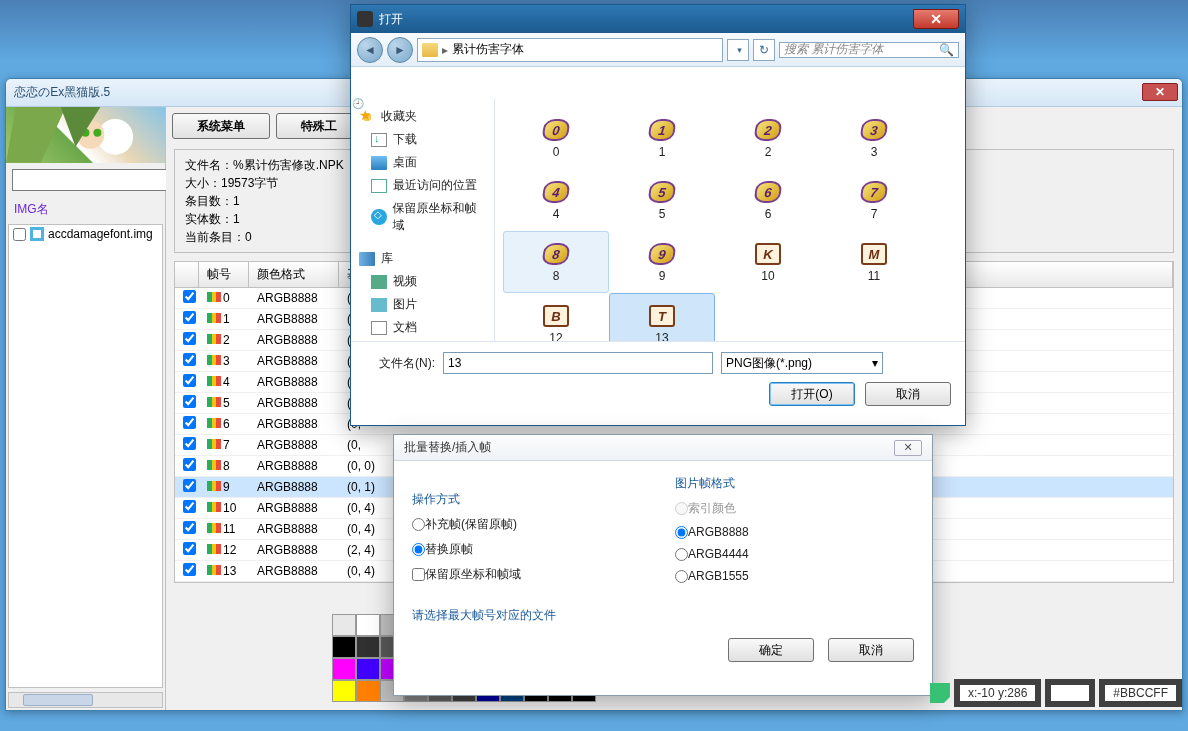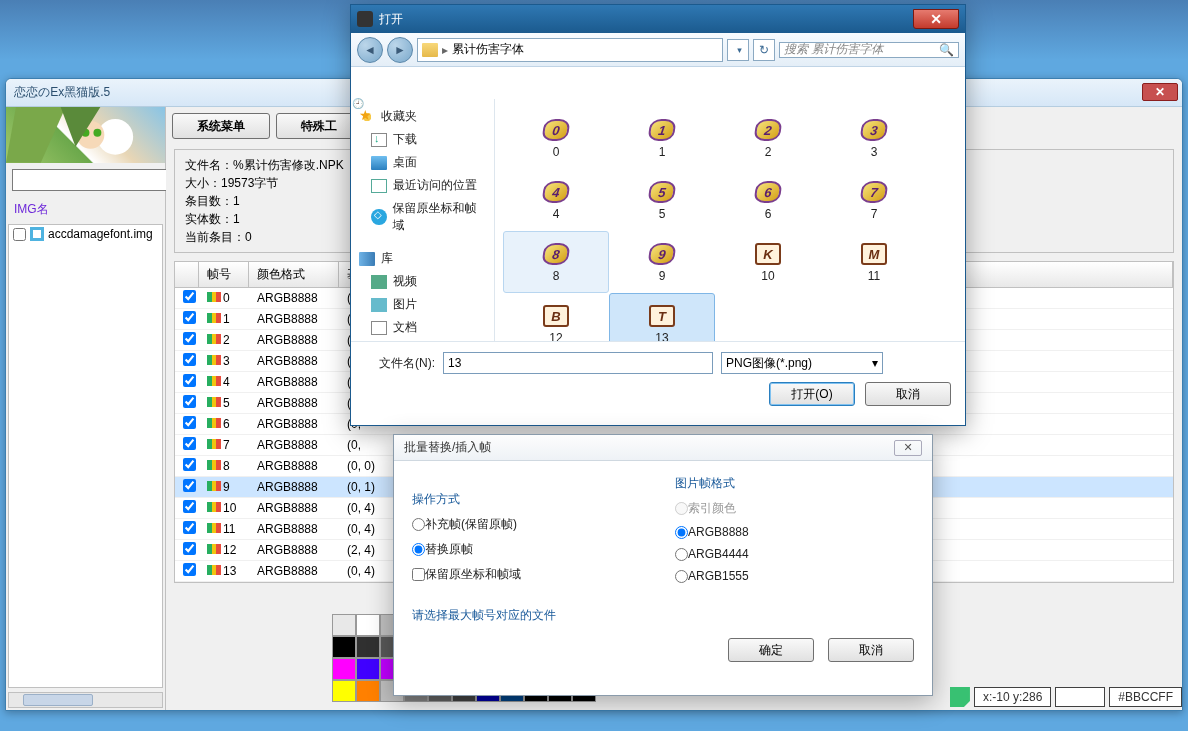--- a/index.html
+++ b/index.html
@@ -116,21 +116,21 @@
 .bd-group-title { color:#1a5a9a; margin-bottom: 8px; }
 .bd-option { display:flex; align-items:center; margin: 8px 0; color:#222; }
 .bd-option input { width:13px; height:13px; }
 .bd-file-label { margin-top: 16px; color:#1a5a9a; }
 .bd-file-row { display:flex; gap:8px; margin-top:6px; }
 .bd-file-row input { flex:1; height:24px; border:1px solid #aab; padding:0 4px; }
 .bd-btn-row { display:flex; gap:14px; justify-content:flex-end; margin-top: 14px; }
 
 
 .status-strip { position:absolute; right: 6px; bottom: 24px; display:flex; gap:4px; align-items:center; }
-.status-box { height: 20px; padding: 0 8px; background:#fff; border:1px solid #404040; display:flex;align-items:center; color:#333; }
+.status-box { height: 28px; padding: 0 8px; background:#fff; border:6px solid #404040; display:flex;align-items:center; color:#333; }
 .status-tag { width:20px; height:20px; background:#38c172; clip-path: polygon(0 0,100% 0,100% 70%,70% 100%,0 100%); }
 
 
 .caret-down::after { content:"▾"; font-size:9px; margin-left:3px; }
 </style>
 </head>
 <body>
 <div class="desktop-bg"></div>
 
 <div class="editor-window">

